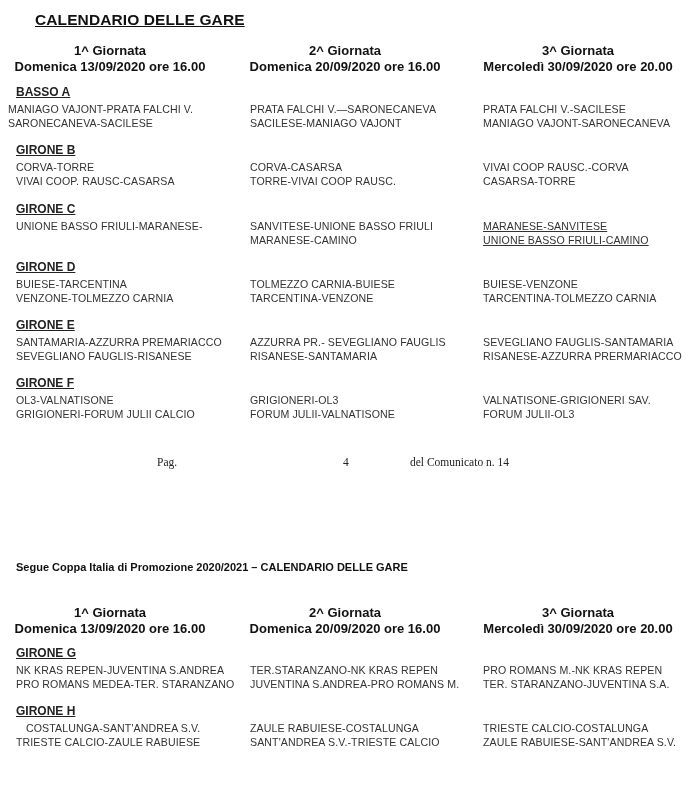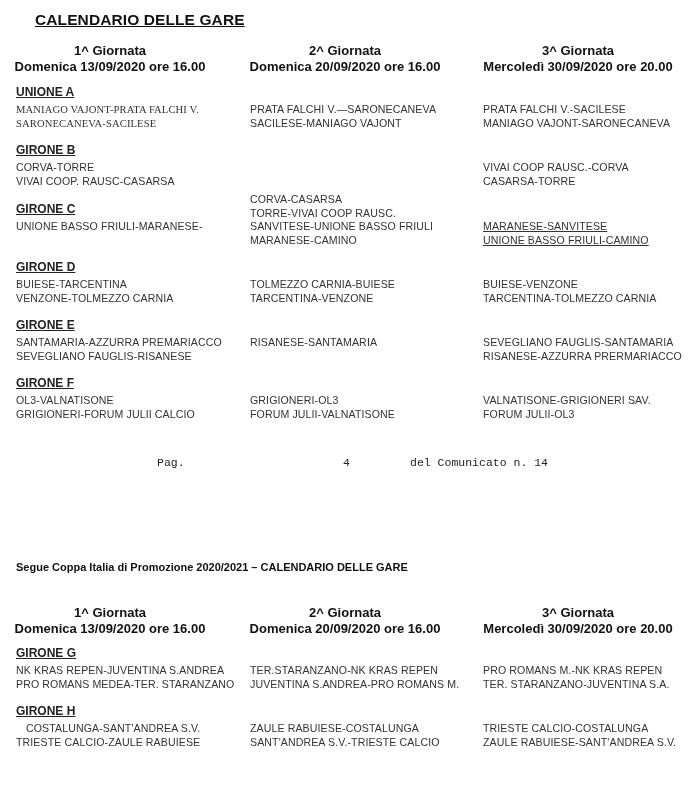--- a/index.html
+++ b/index.html
@@ -12,21 +12,21 @@
           border-top:2px solid #e6e6e6; box-sizing:border-box; }
   .title { position:absolute; left:16px; top:11px; font-weight:bold; font-size:15.5px;
            text-decoration:underline; letter-spacing:0.1px; color:#111;margin-left:19px; }
   .subtitle { position:absolute; left:16px; top:53px; font-weight:bold; font-size:11px; color:#111; }
   .colhead { position:absolute; width:232px; text-align:center; font-weight:bold; font-size:13px;
              line-height:16px; color:#111; }
   .colhead .line { display:block; }
   .girone { position:absolute; left:16px; font-weight:bold; font-size:12px; text-decoration:underline; color:#222; }
   .match { position:absolute; font-size:10.6px; line-height:13.5px; color:#333; white-space:nowrap; letter-spacing:0.1px; }
   .match .line { display:block; }
-  .footer { position:absolute; top:456px; font-family:Liberation Mono, monospace; font-size:11.5px; color:#222; }
+  .footer { position:absolute; top:456px; font-family:Liberation Serif, serif; font-size:11.5px; color:#222; }
 </style>
 </head>
 <body>
 
 <div class="page page1">
   <div class="title">CALENDARIO DELLE GARE</div>
 
   <div class="colhead" style="left:-6px;top:43px;">
     <span class="line">1^ Giornata</span>
     <span class="line">Domenica 13/09/2020 ore 16.00</span>
@@ -34,39 +34,39 @@
   <div class="colhead" style="left:229px;top:43px;">
     <span class="line">2^ Giornata</span>
     <span class="line">Domenica 20/09/2020 ore 16.00</span>
   </div>
   <div class="colhead" style="left:462px;top:43px;">
     <span class="line">3^ Giornata</span>
     <span class="line">Mercoledì 30/09/2020 ore 20.00</span>
   </div>
 
   <div id="gironi1">
-      <div class="girone" style="top: 85px;">UNIONE A</div>
-      <div class="match" style="left: 16px; top: 103px; font-family: Liberation Serif, serif;">
+      <div class="girone" style="top: 85px;">BASSO A</div>
+      <div class="match" style="left: 8px; top: 103px;">
         <span class="line">MANIAGO VAJONT-PRATA FALCHI V.</span>
         <span class="line">SARONECANEVA-SACILESE</span>
       </div>
       <div class="match" style="left: 250px; top: 103px;">
         <span class="line">PRATA FALCHI V.—SARONECANEVA</span>
         <span class="line">SACILESE-MANIAGO VAJONT</span>
       </div>
       <div class="match" style="left: 483px; top: 103px;">
         <span class="line">PRATA FALCHI V.-SACILESE</span>
         <span class="line">MANIAGO VAJONT-SARONECANEVA</span>
       </div>
       <div class="girone" style="top: 143px;">GIRONE B</div>
       <div class="match" style="left: 16px; top: 161px;">
         <span class="line">CORVA-TORRE</span>
         <span class="line">VIVAI COOP. RAUSC-CASARSA</span>
       </div>
-      <div class="match" style="left: 250px; top: 161px; margin-top: 32px;">
+      <div class="match" style="left: 250px; top: 161px;">
         <span class="line">CORVA-CASARSA</span>
         <span class="line">TORRE-VIVAI COOP RAUSC.</span>
       </div>
       <div class="match" style="left: 483px; top: 161px;">
         <span class="line">VIVAI COOP RAUSC.-CORVA</span>
         <span class="line">CASARSA-TORRE</span>
       </div>
       <div class="girone" style="top: 202px;">GIRONE C</div>
       <div class="match" style="left: 16px; top: 220px;">
         <span class="line">UNIONE BASSO FRIULI-MARANESE-</span>
@@ -91,20 +91,21 @@
       <div class="match" style="left: 483px; top: 278px;">
         <span class="line">BUIESE-VENZONE</span>
         <span class="line">TARCENTINA-TOLMEZZO CARNIA</span>
       </div>
       <div class="girone" style="top: 318px;">GIRONE E</div>
       <div class="match" style="left: 16px; top: 336px;">
         <span class="line">SANTAMARIA-AZZURRA PREMARIACCO</span>
         <span class="line">SEVEGLIANO FAUGLIS-RISANESE</span>
       </div>
       <div class="match" style="left: 250px; top: 336px;">
+        <span class="line">AZZURRA PR.- SEVEGLIANO FAUGLIS</span>
         <span class="line">RISANESE-SANTAMARIA</span>
       </div>
       <div class="match" style="left: 483px; top: 336px;">
         <span class="line">SEVEGLIANO FAUGLIS-SANTAMARIA</span>
         <span class="line">RISANESE-AZZURRA PRERMARIACCO</span>
       </div>
       <div class="girone" style="top: 376px;">GIRONE F</div>
       <div class="match" style="left: 16px; top: 394px;">
         <span class="line">OL3-VALNATISONE</span>
         <span class="line">GRIGIONERI-FORUM JULII CALCIO</span>

